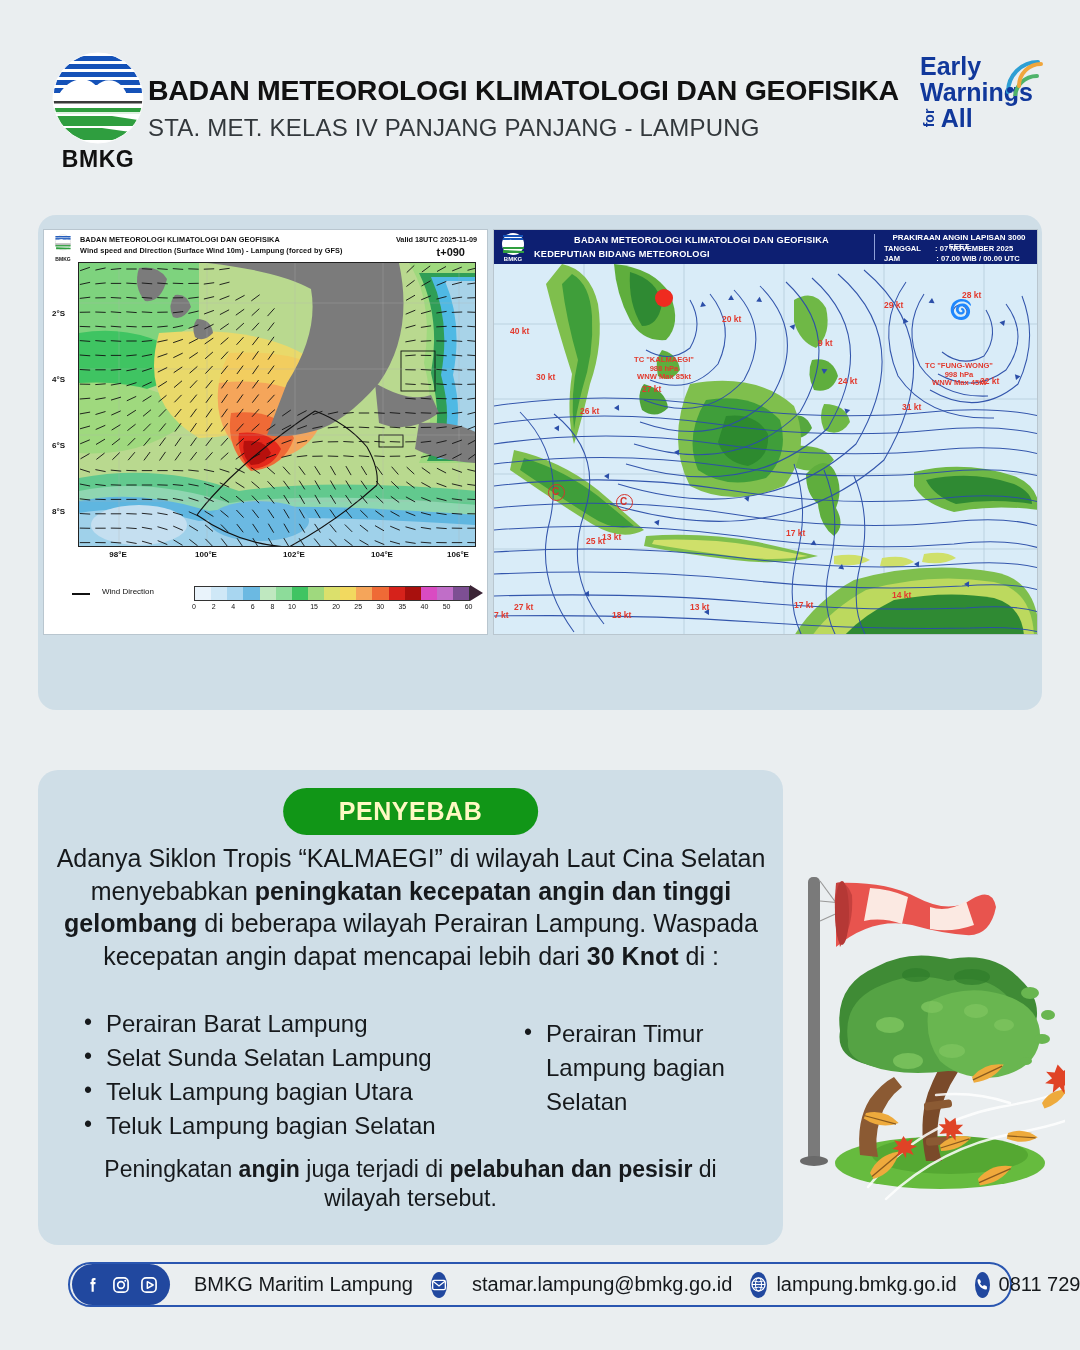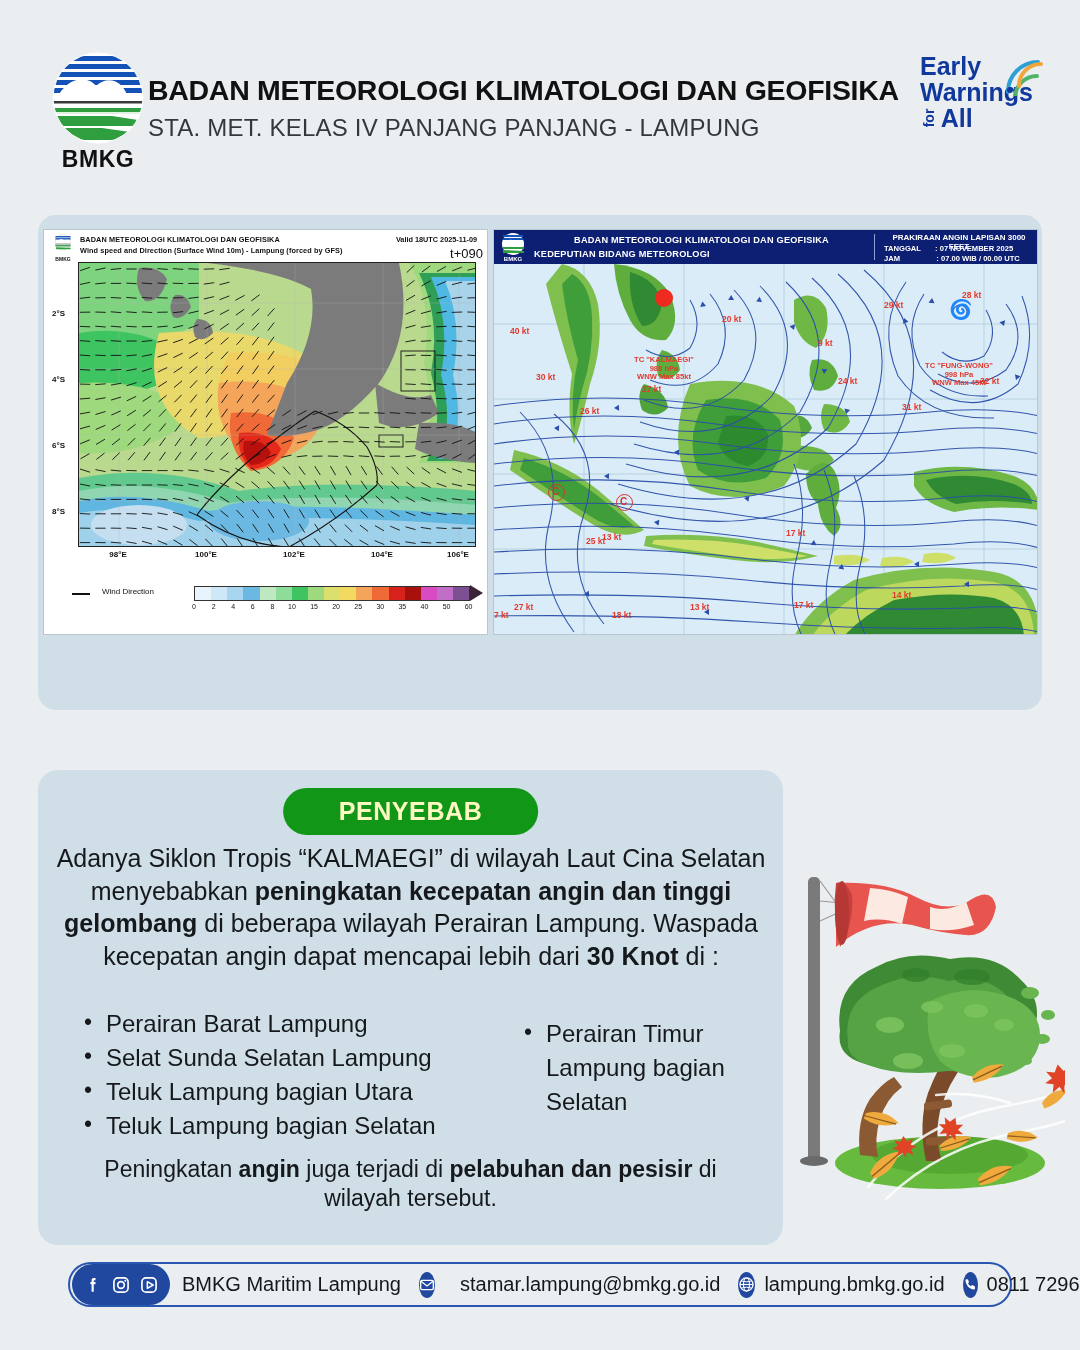--- a/index.html
+++ b/index.html
@@ -39,21 +39,21 @@
   .map-left  { left: 5px;   width: 445px; height: 406px; }
   .map-right { left: 455px; width: 545px; height: 406px; }
 
   
   .ml-head { position: absolute; left: 0; top: 0; width: 100%; height: 32px; background: #fff; }
   .ml-logo { position: absolute; left: 8px; top: 4px; width: 22px; height: 24px; }
   .ml-logo .lg-txt { font-size: 5px; font-weight: bold; text-align: center; color: #111; }
   .ml-t1 { position: absolute; left: 36px; top: 5px; font-size: 7.3px; font-weight: bold; color: #111; letter-spacing: .1px; }
   .ml-t2 { position: absolute; left: 36px; top: 16px; font-size: 7.3px; font-weight: bold; color: #111; letter-spacing: .1px; }
   .ml-v1 { position: absolute; right: 10px; top: 5px; font-size: 7.3px; font-weight: bold; color: #111; }
-  .ml-v2 { position: absolute; right: 4px; top: 16px; font-size: 13px; font-weight: normal; color: #111; }
+  .ml-v2 { position: absolute; right: 22px; top: 16px; font-size: 11px; font-weight: bold; color: #111; }
   .ml-axes { position: absolute; left: 34px; top: 32px; width: 398px; height: 285px;
              border: 1px solid #222; overflow: hidden; }
   .ml-ylab { position: absolute; left: 8px; font-size: 8px; color: #111; font-weight: bold; }
   .ml-xlab { position: absolute; top: 320px; font-size: 8px; color: #111; font-weight: bold;
              transform: translateX(-50%); }
   .cb-title { position: absolute; left: 308px; top: 345px; font-size: 12px; color: #111;
               transform: translateX(-50%); margin-top: 12px; }
   .cb-bar { position: absolute; left: 150px; top: 356px; width: 276px; height: 15px;
             border: 1px solid #333; display: flex; }
   .cb-bar > i { flex: 1 1 auto; height: 100%; display: block; }
@@ -121,21 +121,21 @@
   .footer-bar {
     position: absolute; left: 68px; top: 1262px; width: 944px; height: 45px;
     border: 2px solid #2a56b0; border-radius: 23px; background: #eaeef0;
     display: flex; align-items: center;
   }
   .soc-group {
     margin-left: 2px; height: 41px; border-radius: 21px; background: #21489f;
     display: flex; align-items: center; gap: 4px; padding: 0 9px;
   }
   .soc { width: 24px; height: 24px; display: flex; align-items: center; justify-content: center; }
-  .f-text { font-size: 20px; color: #15181b; margin-left: 12px; white-space: nowrap; }
+  .f-text { font-size: 20px; color: #15181b; margin-left: 24px; white-space: nowrap; }
   .f-ico { width: 26px; height: 26px; border-radius: 50%; background: #21489f;
            display: flex; align-items: center; justify-content: center; margin-left: 18px; }
   .f-ico svg { display: block; }
 </style>
 </head>
 <body>
 
 <div class="page">
 
   <div class="header">

